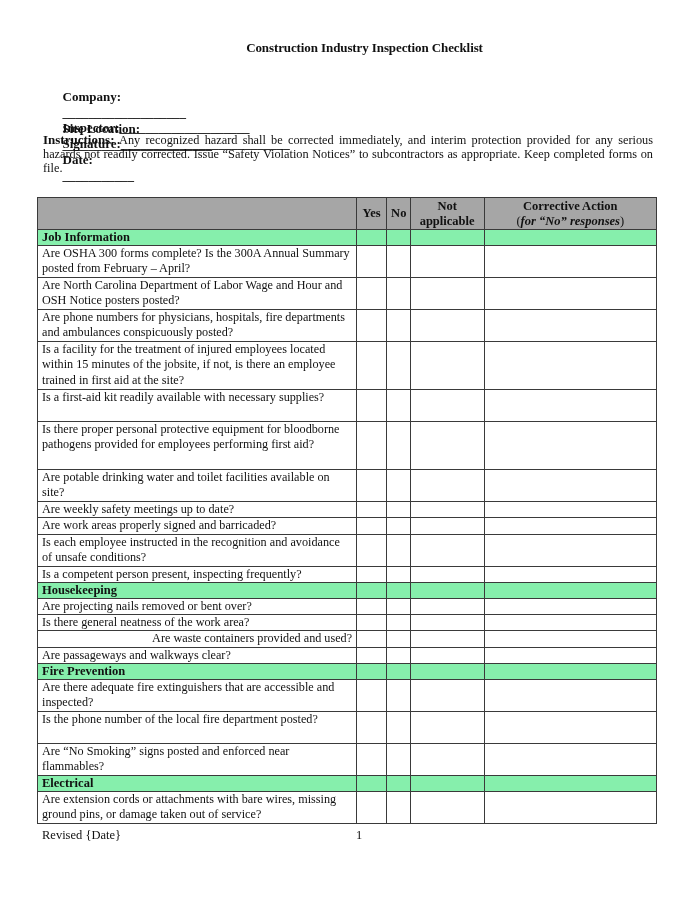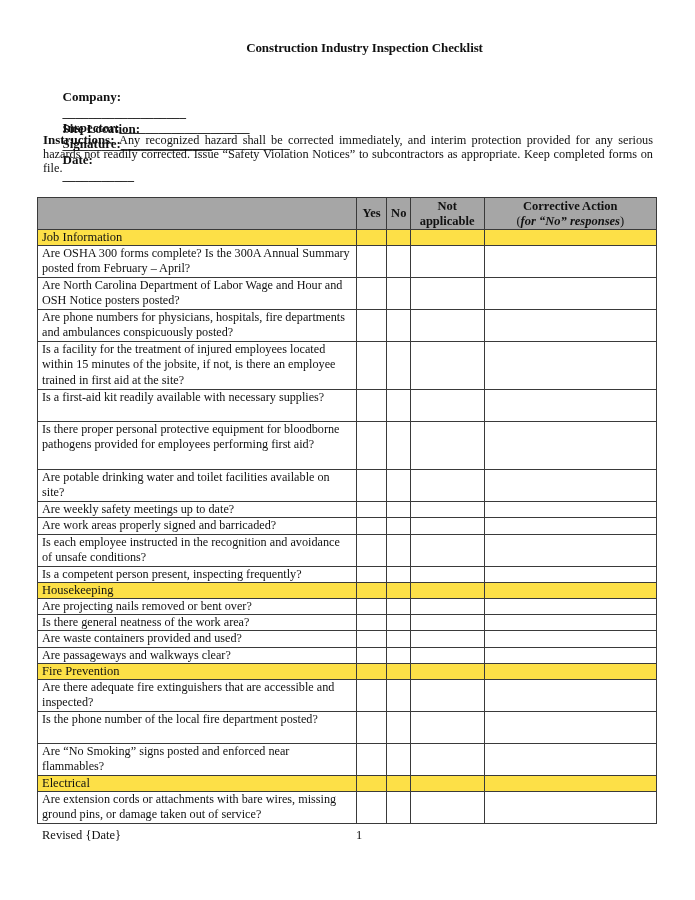--- a/index.html
+++ b/index.html
@@ -28,21 +28,21 @@
   }
   table.checklist td, table.checklist th {
     border: 1.3px solid #3a3a3a; padding: 0 4px; vertical-align: top;
     line-height: 15.2px;
   }
   table.checklist th {
     background: #a6a6a6; font-weight: bold; text-align: center; vertical-align: middle;
     height: 31px; line-height: 15px; font-size: 12.5px;
   }
   tr.section td {
-    background: #fde047; font-weight: normal; font-size: 12.5px; height: 14.5px;
+    background: #86efac; font-weight: bold; font-size: 12.5px; height: 14.5px;
   }
   tr.item td.q { padding-left: 4px; }
   .col-q { width: 298px; }
   .col-yes { width: 28px; }
   .col-no { width: 22px; }
   .col-na { width: 69px; }
   .col-ca { width: 161px; }
   .footer-left {
     position: absolute; top: 828px; left: 42px; font-size: 12.5px;
   }
@@ -197,21 +197,21 @@
         <td></td>
       </tr>
       <tr class="item">
         <td class="q" style="height: 15px;">Is there general neatness of the work area?</td>
         <td></td>
         <td></td>
         <td></td>
         <td></td>
       </tr>
       <tr class="item">
-        <td class="q" style="height: 15px;">Are waste containers provided and used?</td>
+        <td class="q" style="height: 15px; text-align: right;">Are waste containers provided and used?</td>
         <td></td>
         <td></td>
         <td></td>
         <td></td>
       </tr>
       <tr class="item">
         <td class="q" style="height: 15px;">Are passageways and walkways clear?</td>
         <td></td>
         <td></td>
         <td></td>

